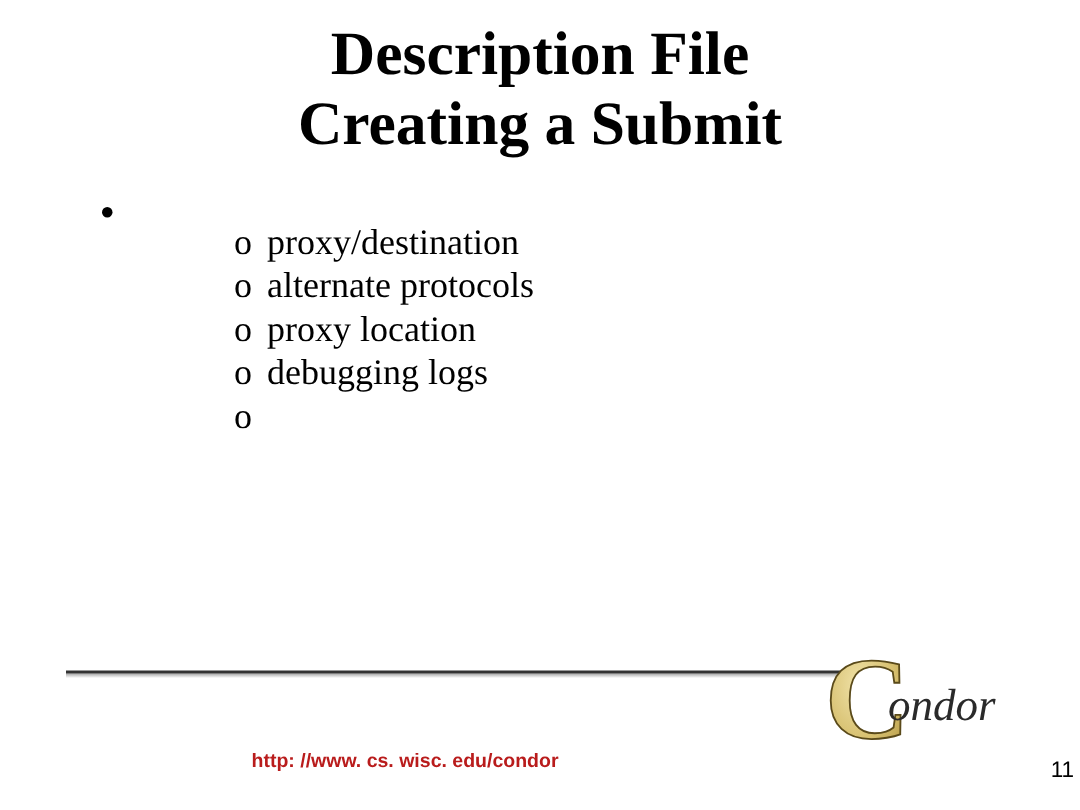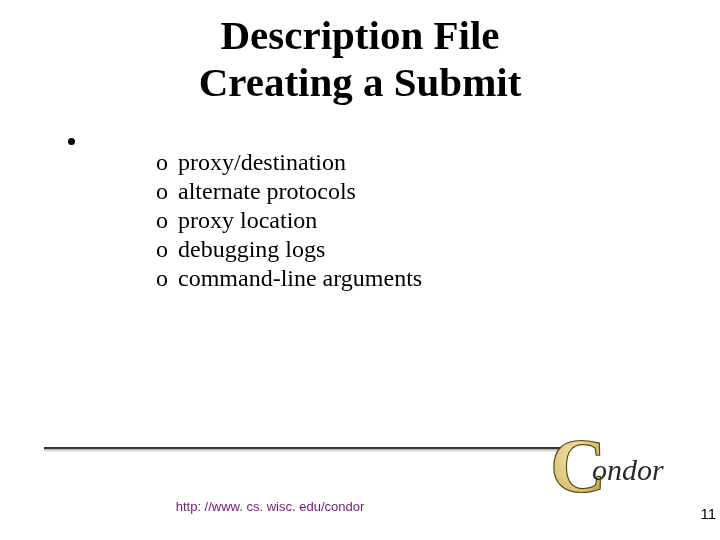--- a/index.html
+++ b/index.html
@@ -72,23 +72,23 @@
     height: 3px;
     background: linear-gradient(to bottom, rgba(0,0,0,0.35), rgba(0,0,0,0));
   }
   .footer-link {
     position: absolute;
     bottom: 38px;
     left: 0;
     right: 180px;
     text-align: center;
     font-family: Arial, Helvetica, sans-serif;
-    font-weight: normal;
+    font-weight: bold;
     font-size: 13px;
-    color: #701a75;
+    color: #b91c1c;
   }
   .page-num {
     position: absolute;
     right: 4px;
     bottom: 30px;
     font-family: Arial, Helvetica, sans-serif;
     font-size: 15px;
     color: #000;
   }
   .logo {
@@ -125,21 +125,20 @@
       <div class="l2">
         <span class="o-marker">o</span>
         <span>proxy location</span>
       </div>
       <div class="l2">
         <span class="o-marker">o</span>
         <span>debugging logs</span>
       </div>
       <div class="l2">
         <span class="o-marker">o</span>
-        <span>command-line arguments</span>
       </div>
     </div>
   </div>
 
   <div class="hr-wrap">
     <div class="hr-line"></div>
     <div class="hr-shadow"></div>
   </div>
 
   <div class="footer-link">http: //www. cs. wisc. edu/condor</div>

